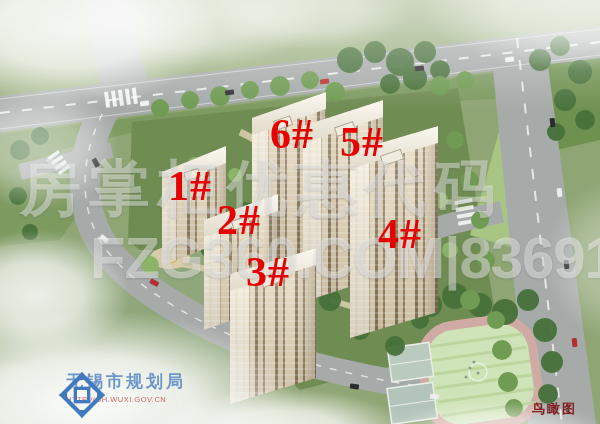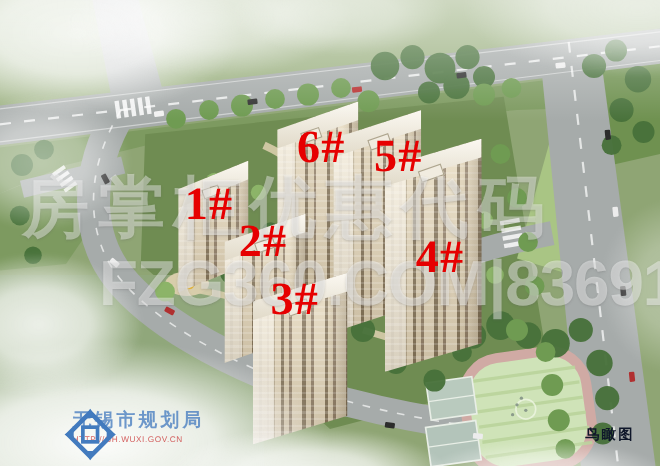--- a/index.html
+++ b/index.html
@@ -58,22 +58,22 @@
   
   .stamp{position:absolute;left:56px;top:370px;z-index:6;display:flex;align-items:center;opacity:.9;}
   .stamp .logo{width:52px;height:50px;}
   .stamp .txt{margin-left:10px;}
   .agency{font-size:17px;font-weight:bold;letter-spacing:3px;color:rgba(74,126,192,.88);
     font-family:"Liberation Serif", serif;}
   .agency-url{font-size:7.5px;letter-spacing:.5px;color:rgba(204,64,64,.9);margin-top:2px;
     font-family:"Liberation Sans", sans-serif;}
 
   
-  .caption{position:absolute;left:532px;top:386px;z-index:6;
-    font-size:13px;font-weight:bold;letter-spacing:2px;color:#0f172a;}
+  .caption{position:absolute;left:532px;top:400px;z-index:6;
+    font-size:13px;font-weight:bold;letter-spacing:2px;color:#7f1d1d;}
 </style>
 </head>
 <body>
 
 <div id="stage">
 
   <svg width="600" height="424" viewBox="0 0 600 424">
 
     <rect x="0" y="0" width="600" height="424" fill="#8fa574"></rect>
     <polygon points="0,0 600,0 600,30 0,100" fill="#9db283"></polygon>

